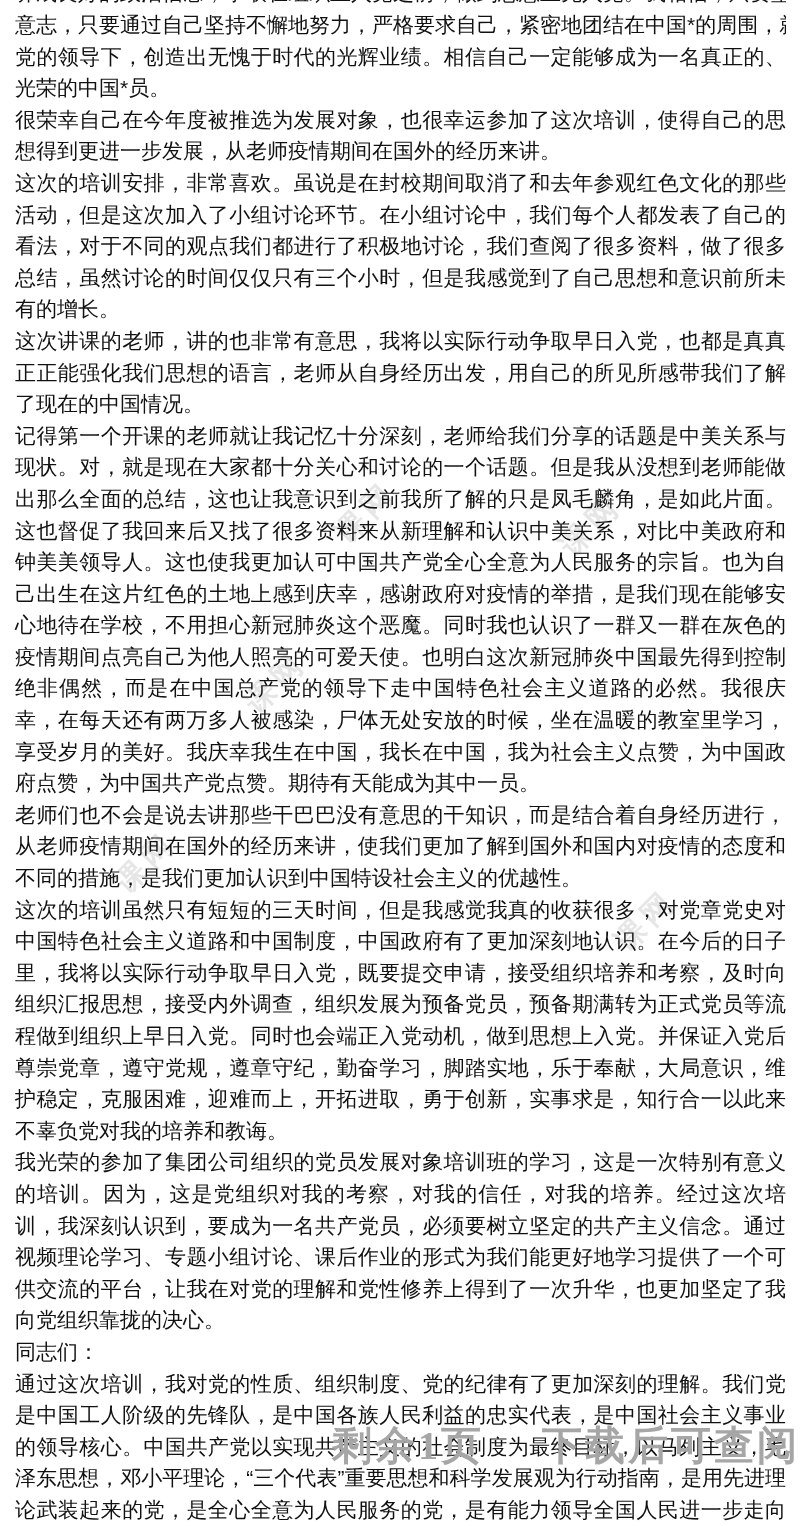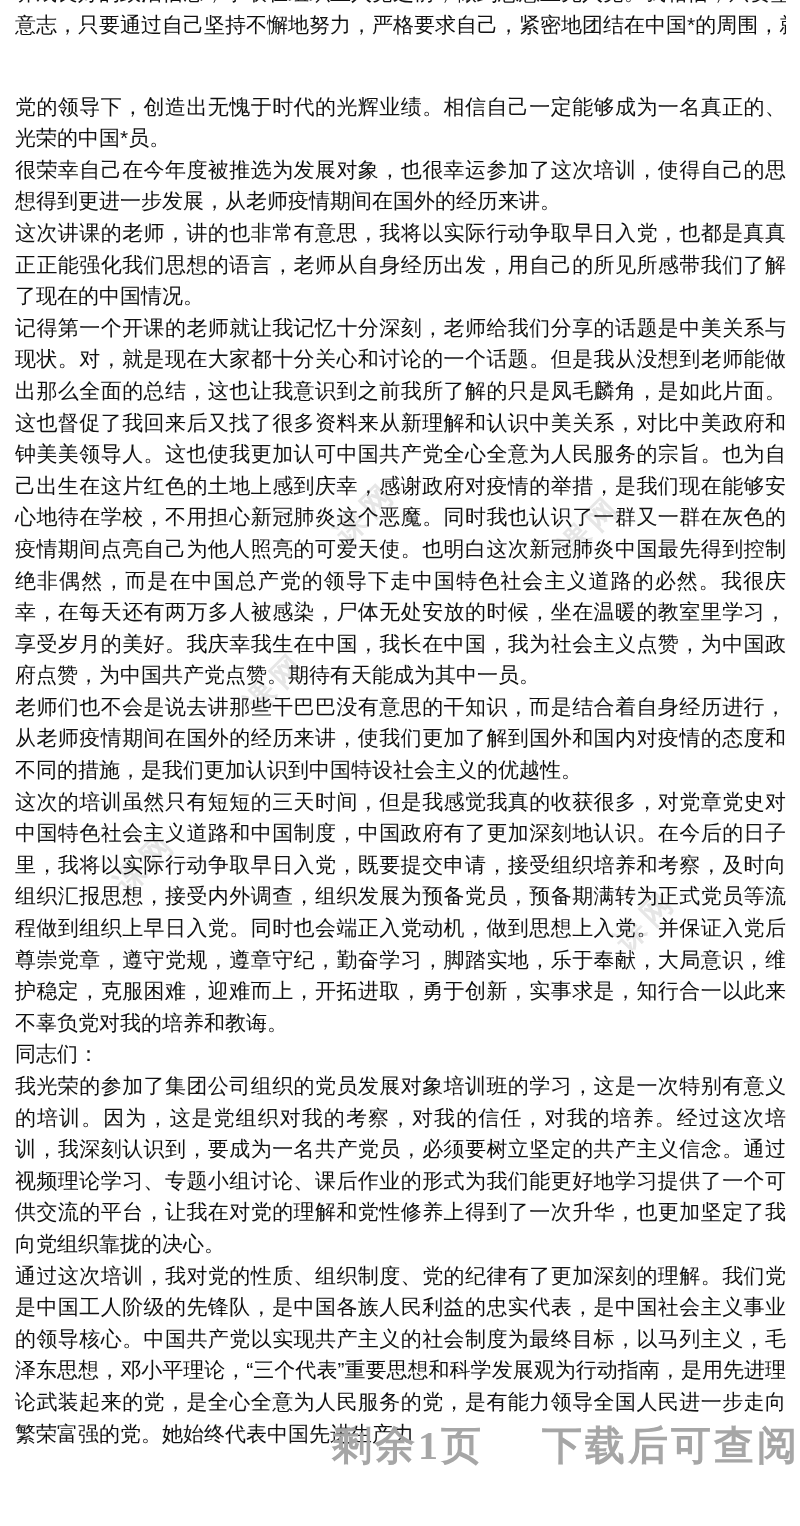--- a/index.html
+++ b/index.html
@@ -39,21 +39,20 @@
   }
   .leadline {
     white-space: nowrap;
     overflow: hidden;
   }
   p.para {
     margin: 0;
     padding: 0;
   }
   p.para.first-gap {
-    margin-top: 50px;
   }
   .watermark-layer {
     position: absolute;
     inset: 0;
     z-index: 1;
     pointer-events: none;
   }
   .watermark {
     position: absolute;
     transform: rotate(-45deg);
@@ -94,26 +93,27 @@
   </div>
 
   <div class="textcol">
     <div class="clipline">
       <span>养成良好的政治信念，争取在组织上入党之前，做到思想上先入党。我相信，只要坚定自己的</span>
     </div>
     <div class="leadline">意志，只要通过自己坚持不懈地努力，严格要求自己，紧密地团结在中国*的周围，就能在</div>
 
     <p class="para first-gap">党的领导下，创造出无愧于时代的光辉业绩。相信自己一定能够成为一名真正的、光荣的中国*员。</p>
     <p class="para">很荣幸自己在今年度被推选为发展对象，也很幸运参加了这次培训，使得自己的思想得到更进一步发展，从老师疫情期间在国外的经历来讲。</p>
+    <p class="para">这次的培训安排，非常喜欢。虽说是在封校期间取消了和去年参观红色文化的那些活动，但是这次加入了小组讨论环节。在小组讨论中，我们每个人都发表了自己的看法，对于不同的观点我们都进行了积极地讨论，我们查阅了很多资料，做了很多总结，虽然讨论的时间仅仅只有三个小时，但是我感觉到了自己思想和意识前所未有的增长。</p>
     <p class="para">这次讲课的老师，讲的也非常有意思，我将以实际行动争取早日入党，也都是真真正正能强化我们思想的语言，老师从自身经历出发，用自己的所见所感带我们了解了现在的中国情况。</p>
     <p class="para">记得第一个开课的老师就让我记忆十分深刻，老师给我们分享的话题是中美关系与现状。对，就是现在大家都十分关心和讨论的一个话题。但是我从没想到老师能做出那么全面的总结，这也让我意识到之前我所了解的只是凤毛麟角，是如此片面。这也督促了我回来后又找了很多资料来从新理解和认识中美关系，对比中美政府和钟美美领导人。这也使我更加认可中国共产党全心全意为人民服务的宗旨。也为自己出生在这片红色的土地上感到庆幸，感谢政府对疫情的举措，是我们现在能够安心地待在学校，不用担心新冠肺炎这个恶魔。同时我也认识了一群又一群在灰色的疫情期间点亮自己为他人照亮的可爱天使。也明白这次新冠肺炎中国最先得到控制绝非偶然，而是在中国总产党的领导下走中国特色社会主义道路的必然。我很庆幸，在每天还有两万多人被感染，尸体无处安放的时候，坐在温暖的教室里学习，享受岁月的美好。我庆幸我生在中国，我长在中国，我为社会主义点赞，为中国政府点赞，为中国共产党点赞。期待有天能成为其中一员。</p>
     <p class="para">老师们也不会是说去讲那些干巴巴没有意思的干知识，而是结合着自身经历进行，从老师疫情期间在国外的经历来讲，使我们更加了解到国外和国内对疫情的态度和不同的措施，是我们更加认识到中国特设社会主义的优越性。</p>
     <p class="para">这次的培训虽然只有短短的三天时间，但是我感觉我真的收获很多，对党章党史对中国特色社会主义道路和中国制度，中国政府有了更加深刻地认识。在今后的日子里，我将以实际行动争取早日入党，既要提交申请，接受组织培养和考察，及时向组织汇报思想，接受内外调查，组织发展为预备党员，预备期满转为正式党员等流程做到组织上早日入党。同时也会端正入党动机，做到思想上入党。并保证入党后尊崇党章，遵守党规，遵章守纪，勤奋学习，脚踏实地，乐于奉献，大局意识，维护稳定，克服困难，迎难而上，开拓进取，勇于创新，实事求是，知行合一以此来不辜负党对我的培养和教诲。</p>
+    <p class="para">我光荣的参加了集团公司组织的党员发展对象培训班的学习，这是一次特别有意义的培训。因为，这是党组织对我的考察，对我的信任，对我的培养。经过这次培训，我深刻认识到，要成为一名共产党员，必须要树立坚定的共产主义信念。通过视频理论学习、专题小组讨论、课后作业的形式为我们能更好地学习提供了一个可供交流的平台，让我在对党的理解和党性修养上得到了一次升华，也更加坚定了我向党组织靠拢的决心。</p>
     <p class="para">同志们：</p>
-    <p class="para">我光荣的参加了集团公司组织的党员发展对象培训班的学习，这是一次特别有意义的培训。因为，这是党组织对我的考察，对我的信任，对我的培养。经过这次培训，我深刻认识到，要成为一名共产党员，必须要树立坚定的共产主义信念。通过视频理论学习、专题小组讨论、课后作业的形式为我们能更好地学习提供了一个可供交流的平台，让我在对党的理解和党性修养上得到了一次升华，也更加坚定了我向党组织靠拢的决心。</p>
     <p class="para">通过这次培训，我对党的性质、组织制度、党的纪律有了更加深刻的理解。我们党是中国工人阶级的先锋队，是中国各族人民利益的忠实代表，是中国社会主义事业的领导核心。中国共产党以实现共产主义的社会制度为最终目标，以马列主义，毛泽东思想，邓小平理论，“三个代表”重要思想和科学发展观为行动指南，是用先进理论武装起来的党，是全心全意为人民服务的党，是有能力领导全国人民进一步走向繁荣富强的党。她始终代表中国先进生产力</p>
   </div>
 
   <div class="footer-banner">
     <span>剩余1页</span><span class="hint">下载后可查阅</span>
   </div>
 
 </div>
 
 </body></html>

